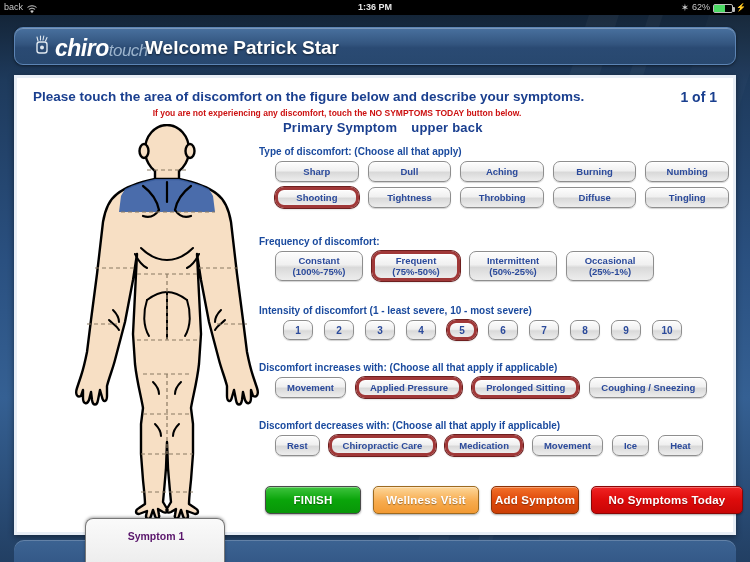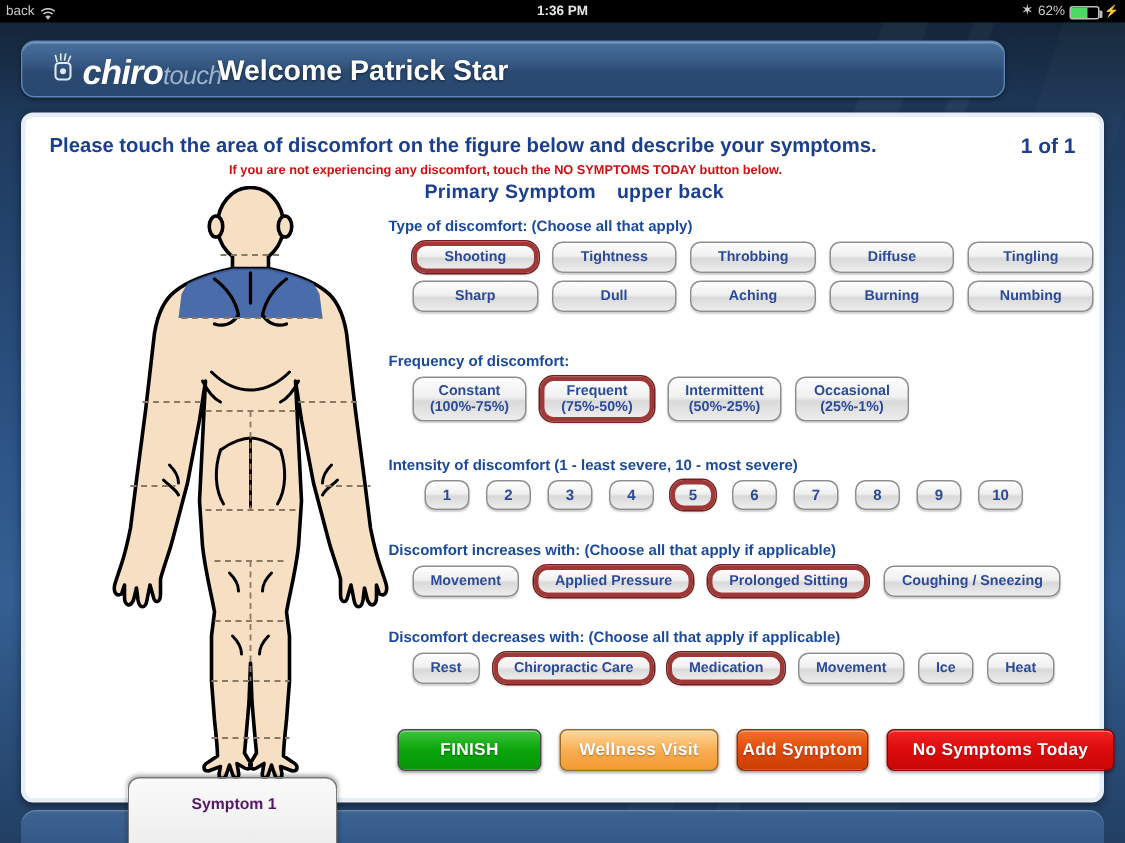--- a/index.html
+++ b/index.html
@@ -31,41 +31,41 @@
     background:linear-gradient(180deg,#16273f 0%,#1b3characters 1%,#1b3350 3%, #23456d 40%, #2b537f 75%, #1d3a5c 100%);
     background:linear-gradient(180deg,#152740 0%, #1c3busy 2%, #23456d 40%, #2e5784 72%, #1f3e61 100%);
     background:linear-gradient(180deg,#142538 0%, #1e3a5c 12%, #2a5080 45%, #356093 70%, #223f63 100%);
     overflow:hidden;
   }
   
   .sheen{ position:absolute; top:0; height:547px; width:30px; background:rgba(255,255,255,0.035); transform:skewX(-18deg); }
 
   
   #titlebar{
-    position:absolute; left:14px; top:12px; width:656px; height:38px;
+    position:absolute; left:14px; top:12px; width:722px; height:38px;
     border-radius:9px;
     background:linear-gradient(180deg,#49719f 0%, #33557f 45%, #2a4a73 55%, #28486f 100%);
     border:1px solid #5c84b4;
     box-shadow:inset 0 1px 0 rgba(255,255,255,0.28), 0 1px 3px rgba(0,0,0,0.5);
   }
   #logo{ position:absolute; left:20px; top:7px; display:flex; align-items:baseline; }
   .hand-ico{ position:relative; top:-1px; margin-right:4px; }
   #logo .lg-a{ font-size:23px; font-weight:bold; font-style:italic; color:#ffffff; letter-spacing:-0.5px;}
   #logo .lg-b{ font-size:17px; font-style:italic; color:#9bb3cc; letter-spacing:-0.5px;}
   #welcome{
     position:absolute; left:0; top:9px; width:722px; 
     font-size:19px; font-weight:bold; color:#ffffff;
     text-shadow:0 1px 2px rgba(0,0,0,0.55);
     padding-left:130px;
   }
 
   
   #card{
     position:absolute; left:14px; top:60px; width:722px; height:460px;
-    background:#ffffff; border-radius:8px;
+    background:#ffffff; border-radius:0;
     border:3px solid #e8eef6;
     box-shadow:0 2px 6px rgba(0,0,0,0.45);
   }
 
   #prompt{
     position:absolute; left:16px; top:11px;
     font-size:13.5px; font-weight:bold; color:#1a3f8f;
   }
   #pagecount{
     position:absolute; right:16px; top:11px;
@@ -110,21 +110,21 @@
     box-shadow:0 1px 1px rgba(0,0,0,0.18), inset 0 1px 0 rgba(255,255,255,0.9);
     white-space:nowrap;
     cursor:pointer;
   }
   .opt.sel{
     border:3px solid #a03838;
     box-shadow:0 0 0 1px #6e1f1f, 0 1px 2px rgba(0,0,0,0.3), inset 0 1px 0 rgba(255,255,255,0.9);
     border-radius:9px;
   }
   .w-type{ width:88px; height:21px; }
-  .w-freq{ width:76px; height:30px; }
+  .w-freq{ width:88px; height:30px; }
   .w-int{ width:30px; height:20px; font-size:10px; }
   .w-auto{ height:21px; padding:0 11px; }
 
   
   #actions{ position:absolute; left:248px; top:408px; display:flex; gap:12px; }
   .act{
     height:28px; border-radius:5px; border:1px solid #4a4a4a;
     font-size:11.5px; font-weight:bold; color:#ffffff; letter-spacing:0.2px;
     display:flex; align-items:center; justify-content:center;
     padding:0 16px; cursor:pointer;
@@ -314,51 +314,51 @@
 
     <div id="form">
 
       <div class="primary-line">
         <span>Primary Symptom</span><span class="val">upper back</span>
       </div>
 
       <div class="section" style="top:26px;">
         <div class="sec-label">Type of discomfort: (Choose all that apply)</div>
         <div class="btnrow">
+          <div class="opt w-type">
+              <span>Sharp</span>
+            </div>
+          <div class="opt w-type">
+              <span>Dull</span>
+            </div>
+          <div class="opt w-type">
+              <span>Aching</span>
+            </div>
+          <div class="opt w-type">
+              <span>Burning</span>
+            </div>
+          <div class="opt w-type">
+              <span>Numbing</span>
+            </div>
+        </div>
+        <div class="btnrow">
           <div class="opt w-type sel">
               <span>Shooting</span>
             </div>
           <div class="opt w-type">
               <span>Tightness</span>
             </div>
           <div class="opt w-type">
               <span>Throbbing</span>
             </div>
           <div class="opt w-type">
               <span>Diffuse</span>
             </div>
           <div class="opt w-type">
               <span>Tingling</span>
-            </div>
-        </div>
-        <div class="btnrow">
-          <div class="opt w-type">
-              <span>Sharp</span>
-            </div>
-          <div class="opt w-type">
-              <span>Dull</span>
-            </div>
-          <div class="opt w-type">
-              <span>Aching</span>
-            </div>
-          <div class="opt w-type">
-              <span>Burning</span>
-            </div>
-          <div class="opt w-type">
-              <span>Numbing</span>
             </div>
         </div>
       </div>
 
       <div class="section" style="top:116px;">
         <div class="sec-label">Frequency of discomfort:</div>
         <div class="btnrow">
           <div class="opt w-freq">
             <span>Constant</span>
             <span>(100%-75%)</span>

